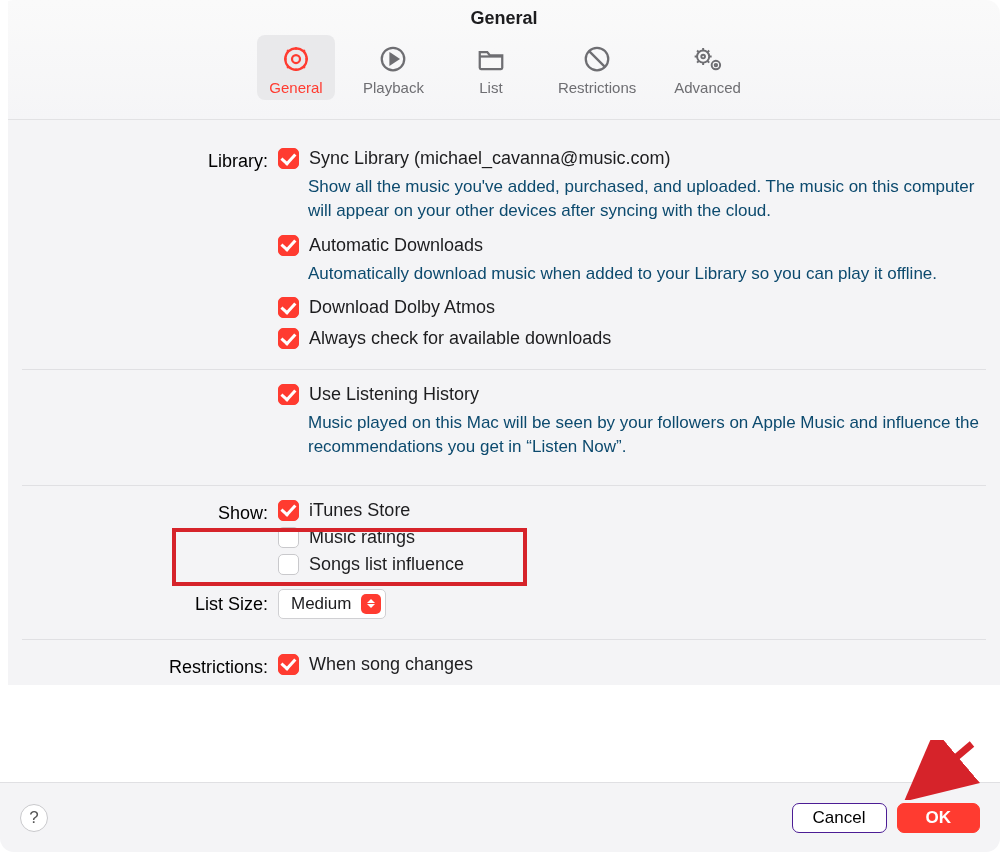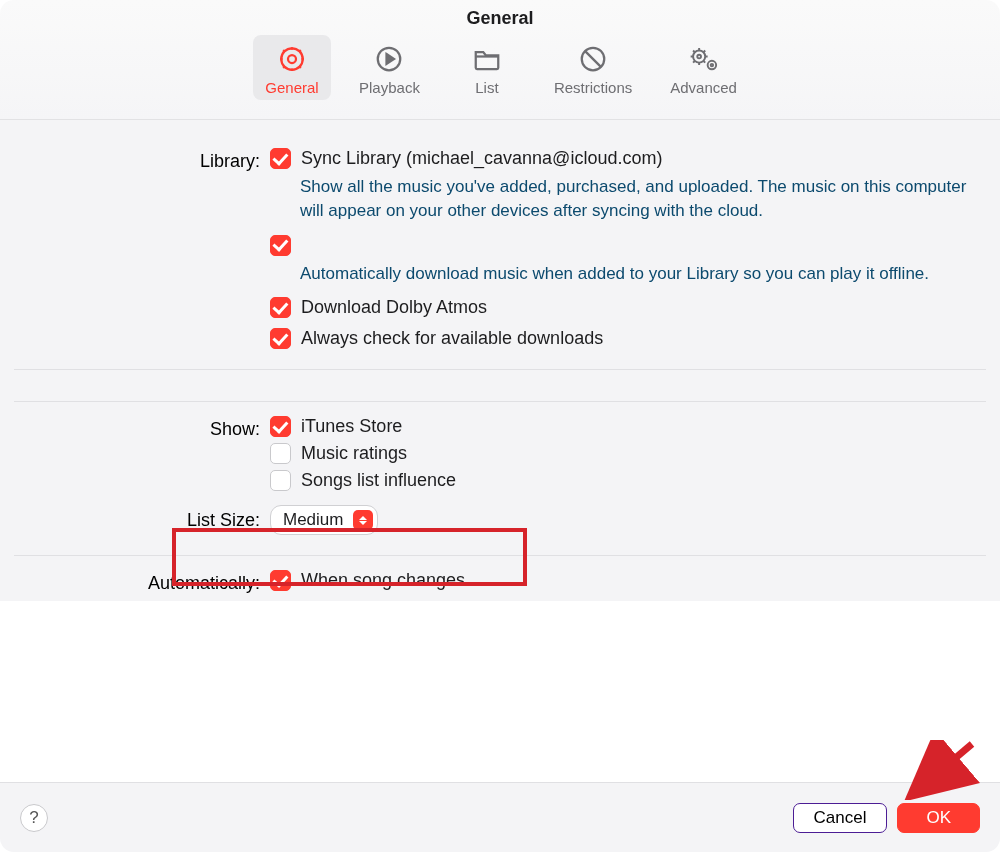--- a/index.html
+++ b/index.html
@@ -11,20 +11,21 @@
     color: #1d1d1f;
     background: #fff;
   }
   .window {
     width: 1000px;
     height: 852px;
     background: #fff;
     border-radius: 14px;
     overflow: hidden;
     position: relative;
+    padding-left: 8px;
   }
   .titlebar {
     height: 120px;
     border-bottom: 1px solid #e2e2e4;
     background: linear-gradient(#fafafa,#f5f5f7);
     display: flex;
     flex-direction: column;
     align-items: center;
   }
   .title {
@@ -116,21 +117,21 @@
     position: absolute;
     border: 4px solid #d6232a;
     pointer-events: none;
   }
 
   .select {
     display: inline-flex;
     align-items: center;
     background: #fff;
     border: 1px solid #d0d0d3;
-    border-radius: 11px;
+    border-radius: 5px;
     height: 30px;
     padding: 0 4px 0 12px;
     font-size: 17px;
     cursor: pointer;
   }
   .select .arrows {
     background: #ff3b30;
     border-radius: 5px;
     width: 20px; height: 20px;
     margin-left: 10px;
@@ -175,21 +176,21 @@
     font-size: 17px;
     cursor:pointer;
     border: 1px solid #4c1d95;
     background:#fff;
     margin-left: 10px;
   }
   .btn.primary {
     background: #ff3b30;
     border-color: #ff3b30;
     color: #fff;
-    font-weight: 400;
+    font-weight: 700;
     padding: 0 28px;
   }
 
   .arrow-annot {
     position:absolute;
     pointer-events:none;
   }
 </style>
 </head>
 <body>
@@ -257,45 +258,53 @@
     </div>
   </div>
 
   <div class="content">
 
     <div class="section">
       <div class="side">Library:</div>
       <div class="body">
         <div class="row">
           <div class="cb checked"></div>
-          <span class="label">Sync Library (michael_cavanna@icloud.com)</span>
+          <span class="label">Sync Library (michael_cavanna@music.com)</span>
         </div>
         <div class="desc">Show all the music you've added, purchased, and uploaded. The music on this computer will appear on your other devices after syncing with the cloud.</div>
 
         <div class="row">
           <div class="cb checked"></div>
+          <span class="label">Automatic Downloads</span>
         </div>
         <div class="desc">Automatically download music when added to your Library so you can play it offline.</div>
 
         <div class="row">
           <div class="cb checked"></div>
           <span class="label">Download Dolby Atmos</span>
         </div>
 
         <div class="row" style="margin-top:10px;align-items:center;">
           <div class="cb checked"></div>
           <span class="label">Always check for available downloads</span>
         </div>
       </div>
     </div>
 
     <div class="hr"></div>
 
     <div class="section">
       <div class="side"></div>
+      <div class="body">
+        <div class="row">
+          <div class="cb checked"></div>
+          <span class="label">Use Listening History</span>
+        </div>
+        <div class="desc">Music played on this Mac will be seen by your followers on Apple Music and influence the recommendations you get in “Listen Now”.</div>
+      </div>
     </div>
 
     <div class="hr"></div>
 
     <div class="section">
       <div class="side">Show:</div>
       <div class="body">
         <div class="row">
           <div class="cb checked"></div>
           <span class="label">iTunes Store</span>
@@ -317,21 +326,21 @@
         <div class="select">
           <span>Medium</span>
           <span class="arrows"></span>
         </div>
       </div>
     </div>
 
     <div class="hr" style="margin-top:16px"></div>
 
     <div class="section">
-      <div class="side">Automatically:</div>
+      <div class="side">Restrictions:</div>
       <div class="body">
         <div class="row">
           <div class="cb checked"></div>
           <span class="label">When song changes</span>
         </div>
       </div>
     </div>
 
   </div>
 

